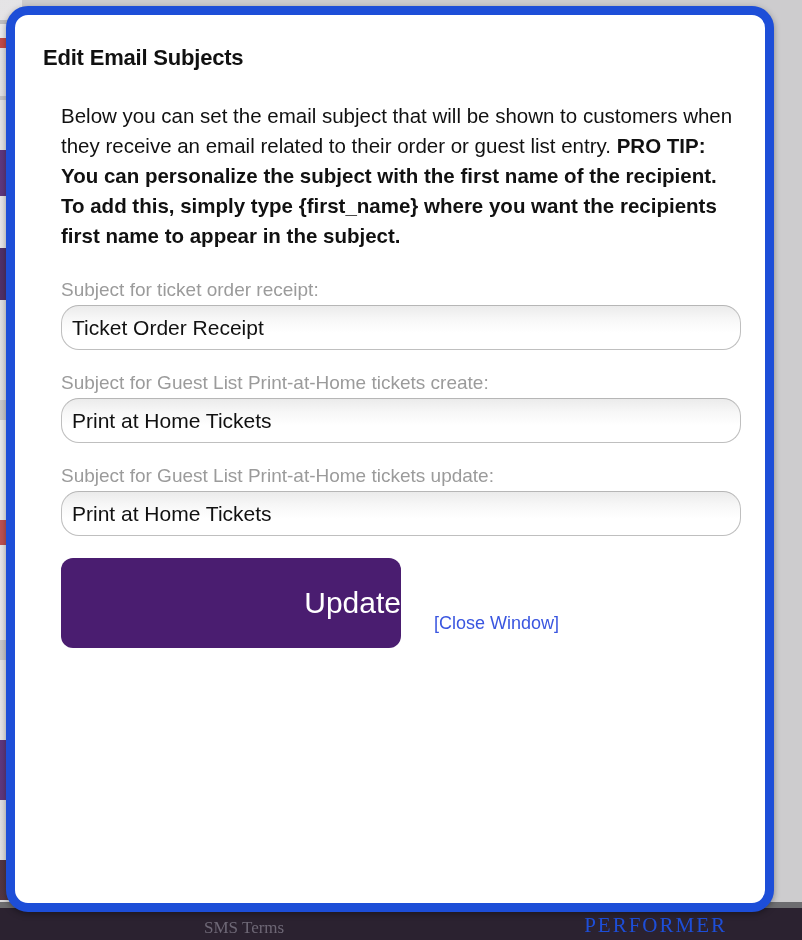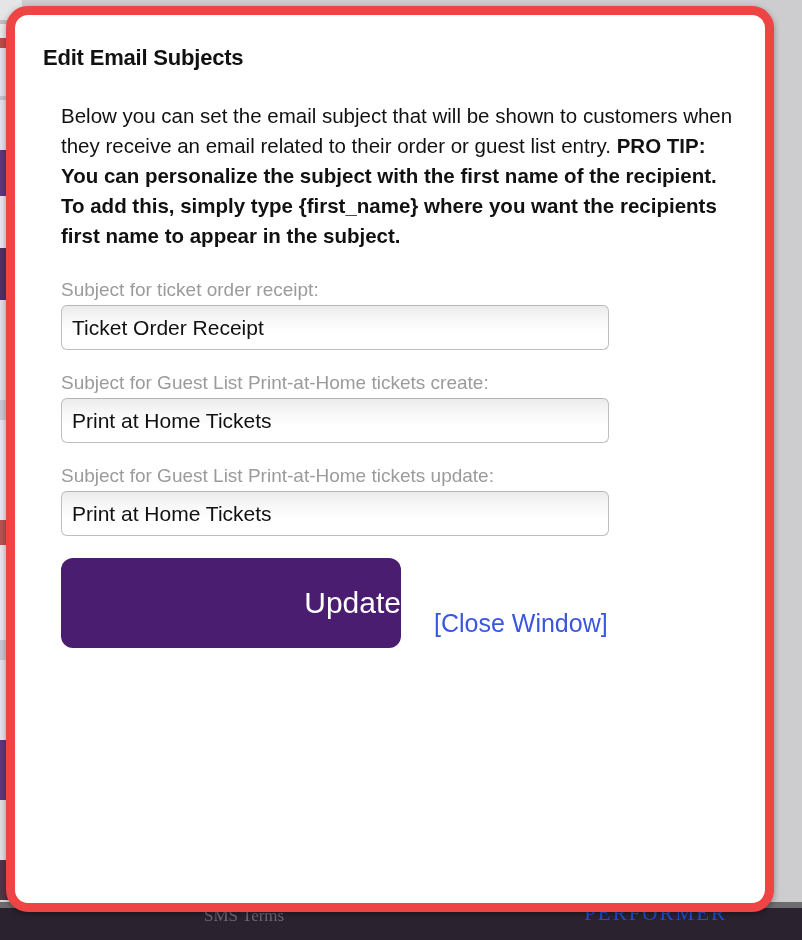--- a/index.html
+++ b/index.html
@@ -71,21 +71,21 @@
   .bg-footer-rule {
     position: absolute;
     left: 0;
     right: 0;
     bottom: 32px;
     height: 6px;
     background: #6d6d70;
   }
   .bg-footer-text {
     position: absolute;
-    bottom: 14px;
+    bottom: 2px;
     font-family: "Liberation Serif", serif;
     color: #6e6876;
     white-space: nowrap;
   }
   .bg-footer-text.sms {
     left: 204px;
     font-size: 17px;
   }
   .bg-footer-text.performer {
     right: 75px;
@@ -96,21 +96,21 @@
   }
 
   
   #modal {
     position: absolute;
     left: 6px;
     top: 6px;
     width: 768px;
     height: 906px;
     background: #ffffff;
-    border: 9px solid #ef4444;
+    border: 9px solid #1d4ed8;
     border-radius: 22px;
     box-sizing: border-box;
     box-shadow: 0 2px 6px rgba(0,0,0,.35);
     overflow: hidden;
   }
   .modal-inner {
     padding: 30px 26px 0 28px;
     height: 100%;
     box-sizing: border-box;
   }
@@ -146,31 +146,31 @@
   }
   .field-label {
     display: block;
     font-size: 19px;
     color: #9b9b9b;
     margin: 11px 0 4px 0;
     line-height: 22px;
   }
   .field-input {
     display: block;
-    width: 548px;
+    width: 680px;
     height: 45px;
     box-sizing: border-box;
     padding: 14px 10px;
     font-family: "Liberation Sans", sans-serif;
     font-size: 21px;
     color: #111111;
     background: linear-gradient(to bottom, #ebebeb 0%, #f7f7f7 30%, #ffffff 62%, #ffffff 100%);
     border: 1px solid #bfbfbf;
     border-top-color: #b6b6b6;
-    border-radius: 6px;
+    border-radius: 18px;
     outline: none;
   }
 
   
   .actions {
     margin: 22px 0 0 18px;
     display: flex;
     align-items: center;
   }
   .btn-update {
@@ -183,21 +183,21 @@
     font-family: "Liberation Sans", sans-serif;
     font-size: 30px;
     line-height: 90px;
     padding: 0;
     cursor: pointer;
     text-align: right;
   }
   .close-link {
     margin-left: 33px;
     margin-top: 40px;
-    font-size: 25px;
+    font-size: 18px;
     color: #3a56e0;
     text-decoration: none;
     cursor: pointer;
     white-space: nowrap;
   }
 </style>
 </head>
 <body>
 
 <div id="page-root">

